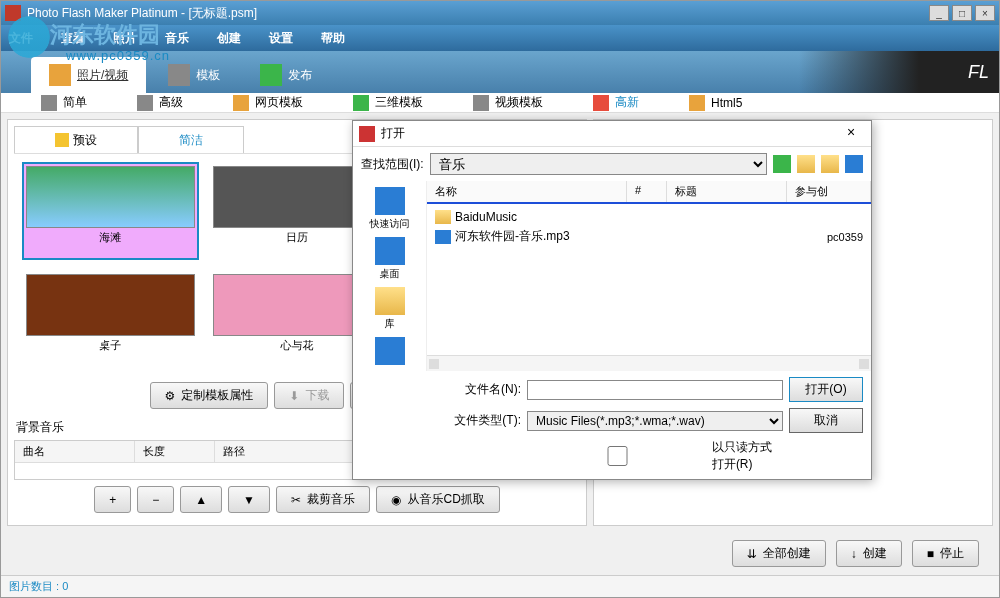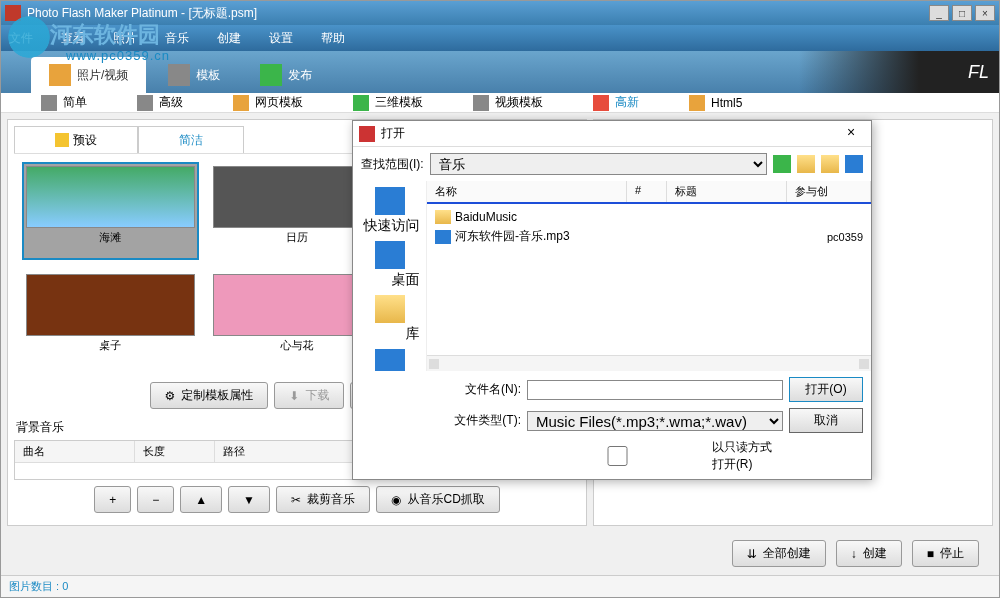--- a/index.html
+++ b/index.html
@@ -5,45 +5,45 @@
 * { box-sizing: border-box; margin: 0; padding: 0; font-family: "Microsoft YaHei", Tahoma, sans-serif; }
 body { background: #e8e8e8; width: 1000px; height: 598px; overflow: hidden; position: relative; font-size: 12px; }
 
 .window { background: #f5f5f5; border: 1px solid #999; display: flex; flex-direction: column; height: 100%; }
 .titlebar { background: linear-gradient(#5a9fd4,#3b7fb0); height: 24px; display: flex; align-items: center; padding: 0 4px; color: #fff; }
 .titlebar .icon { width: 16px; height: 16px; background: #c0392b; margin-right: 6px; }
 .titlebar .spacer { flex: 1; }
 .winbtn { width: 20px; height: 16px; background: #ddd; border: 1px solid #888; margin-left: 3px; display: flex; align-items: center; justify-content: center; color: #333; font-size: 10px; cursor: pointer; }
 
 .menubar { background: linear-gradient(#4a93c9,#2e6b9d); height: 26px; display: flex; align-items: center; padding: 0 8px; color: #fff; gap: 28px; position: relative; }
-.menubar span { cursor: pointer; }
+.menubar span { cursor: pointer; font-weight: bold; }
 
 .watermark-logo { position: absolute; left: 4px; top: 14px; width: 50px; height: 46px; background: radial-gradient(circle,#2aa8d6 60%,transparent 62%); border-radius: 50%; z-index: 50; opacity: 0.85; }
 .watermark-txt { position: absolute; left: 50px; top: 20px; z-index: 50; font-size: 22px; color: #6db5e0; font-weight: bold; pointer-events: none; }
 .watermark-url { position: absolute; left: 66px; top: 48px; z-index: 50; font-size: 13px; color: #1a8ac4; letter-spacing: 1px; pointer-events: none; }
 
 .maintabs { background: linear-gradient(#6aa5cd,#4880ab); height: 42px; display: flex; align-items: flex-end; padding: 0 30px; position: relative; }
 .maintab { height: 36px; padding: 0 18px; display: flex; align-items: center; gap: 6px; cursor: pointer; color: #fff; border-radius: 4px 4px 0 0; margin-right: 4px; }
-.maintab.active { background: #fff; color: #333; }
+.maintab.active { background: #fff; color: #333; text-decoration: underline; }
 .mt-icon { width: 22px; height: 22px; }
 .banner-r { position: absolute; right: 0; top: 0; width: 200px; height: 42px; background: linear-gradient(90deg,transparent,#222 60%); color: #fff; display: flex; align-items: center; justify-content: flex-end; padding-right: 10px; font-size: 18px; font-style: italic; }
 
 .subtabs { background: #fff; height: 20px; display: flex; align-items: center; border-bottom: 1px solid #ddd; padding: 0 30px; gap: 30px; }
 .subtab { display: flex; align-items: center; gap: 6px; cursor: pointer; padding: 4px 10px; }
 .subtab .si { width: 16px; height: 16px; }
 .subtab.hl { color: #1a8ac4; }
 
 .content { flex: 1; display: flex; background: #f0f0f0; padding: 6px; gap: 6px; overflow: hidden; }
 .leftpanel { flex: 1; background: #fff; border: 1px solid #ccc; display: flex; flex-direction: column; padding: 6px; overflow: hidden; }
 .cat-row { display: flex; height: 28px; border-bottom: 1px solid #ddd; }
 .cat-tab { padding: 4px 40px; border: 1px solid #ccc; border-bottom: none; background: #fff; cursor: pointer; display: flex; align-items: center; gap: 4px; }
 .cat-tab.active { color: #1a8ac4; }
 .gallery { flex: 1; padding: 8px; display: grid; grid-template-columns: repeat(3,1fr); gap: 10px; overflow: hidden; }
 .thumb { border: 2px solid transparent; padding: 2px; text-align: center; cursor: pointer; }
-.thumb.sel { border-color: #1a8ac4; background: #a3a3a3; }
+.thumb.sel { border-color: #1a8ac4; background: #f0abfc; }
 .thumb .img { width: 100%; height: 62px; background: #ccc; border: 1px solid #888; margin-bottom: 2px; }
 .thumb .lbl { font-size: 11px; }
 .btnrow { display: flex; gap: 6px; padding: 6px; justify-content: center; }
 .gbtn { background: linear-gradient(#f8f8f8,#ddd); border: 1px solid #999; border-radius: 3px; padding: 4px 14px; display: flex; align-items: center; gap: 6px; cursor: pointer; font-size: 12px; }
 .gbtn.dis { color: #999; }
 .sectlbl { padding: 4px 2px; font-weight: normal; }
 .musictbl { border: 1px solid #ccc; height: 40px; }
 .musictbl .hdr { display: flex; background: #f5f5f5; border-bottom: 1px solid #ddd; }
 .musictbl .hdr div { padding: 3px 8px; border-right: 1px solid #ddd; font-size: 11px; }
 
@@ -56,34 +56,34 @@
 .dialog { position: absolute; left: 352px; top: 120px; width: 520px; height: 360px; background: #fff; border: 1px solid #888; box-shadow: 2px 2px 10px rgba(0,0,0,0.3); z-index: 100; display: flex; flex-direction: column; }
 .dlg-title { height: 26px; background: #fff; border-bottom: 1px solid #ddd; display: flex; align-items: center; padding: 0 6px; }
 .dlg-title .ic { width: 16px; height: 16px; background: #c33; margin-right: 6px; }
 .dlg-title .sp { flex: 1; }
 .dlg-title .x { width: 28px; height: 20px; text-align: center; cursor: pointer; font-size: 14px; }
 .dlg-lookrow { display: flex; align-items: center; padding: 6px 8px; gap: 6px; }
 .dlg-lookrow select { flex: 1; height: 22px; border: 1px solid #888; padding: 0 4px; }
 .dlg-toolic { width: 18px; height: 18px; cursor: pointer; }
 .dlg-body { flex: 1; display: flex; overflow: hidden; }
 .dlg-places { width: 74px; background: #fff; border-right: 1px solid #eee; display: flex; flex-direction: column; align-items: center; padding-top: 6px; gap: 6px; }
-.place { width: 60px; text-align: right; cursor: pointer; font-size: 14px; }
+.place { width: 60px; text-align: center; cursor: pointer; font-size: 10px; }
 .place .pi { width: 30px; height: 28px; margin: 0 auto 2px; }
 .dlg-files { flex: 1; display: flex; flex-direction: column; }
 .filehdr { display: flex; border-bottom: 2px solid #1d4ed8; font-size: 11px; background: #fafafa; }
 .filehdr div { padding: 3px 8px; border-right: 1px solid #ddd; }
 .filelist { flex: 1; padding: 4px; }
 .frow { display: flex; align-items: center; gap: 4px; padding: 2px 4px; cursor: pointer; font-size: 12px; }
 .frow .fi { width: 16px; height: 14px; }
 .scroll-hint { height: 16px; background: #f5f5f5; border-top: 1px solid #ddd; position: relative; }
 .scroll-hint::before,.scroll-hint::after { content:""; position:absolute; top:3px; width:10px; height:10px; background:#ddd; }
 .scroll-hint::before{left:2px}.scroll-hint::after{right:2px}
 .dlg-bottom { padding: 6px 8px; display: grid; grid-template-columns: 74px 80px 1fr 74px; gap: 6px; align-items: center; }
 .dlg-bottom label { font-size: 12px; text-align: right; }
-.dlg-bottom input,.dlg-bottom select { height: 20px; border: 1px solid #888; padding: 0 4px; width: 100%; font-size: 15px; }
+.dlg-bottom input,.dlg-bottom select { height: 20px; border: 1px solid #888; padding: 0 4px; width: 100%; font-size: 12px; }
 .dlg-bottom .dbtn { background: linear-gradient(#f8f8f8,#ddd); border: 1px solid #666; padding: 3px 0; text-align: center; cursor: pointer; font-size: 12px; }
 .dlg-bottom .dbtn.primary { border-color: #1a8ac4; }
 .dlg-check { grid-column: 3; display: flex; align-items: center; gap: 4px; font-size: 12px; }
 
 
 .c-orange{background:#e8a33c}.c-blue{background:#2a7dd4}.c-green{background:#3bb54a}.c-yellow{background:#f4c430}.c-gray{background:#888}.c-folder{background:linear-gradient(#ffe08a,#e8b74a)}.c-star{background:#2a7dd4}.c-red{background:#e74c3c}
 
 
 </style>
 </head>

